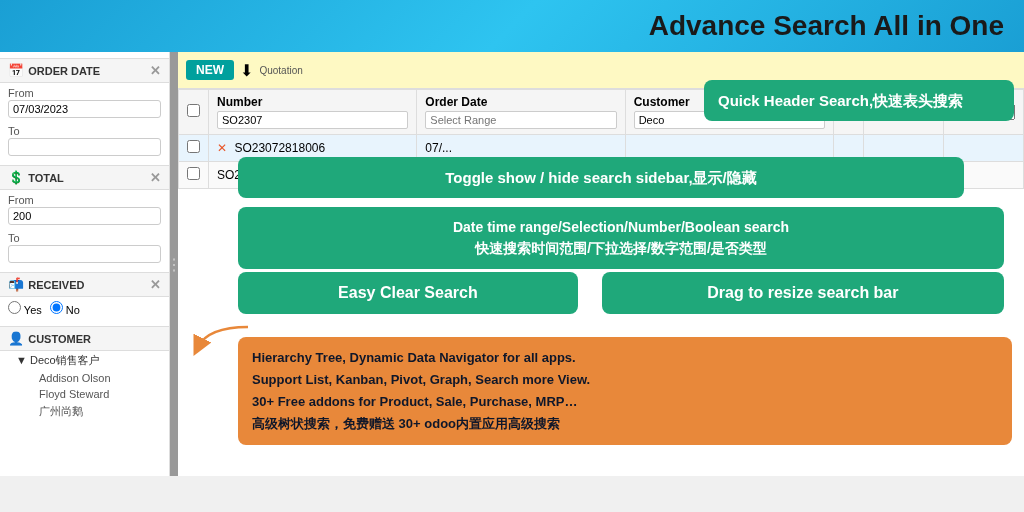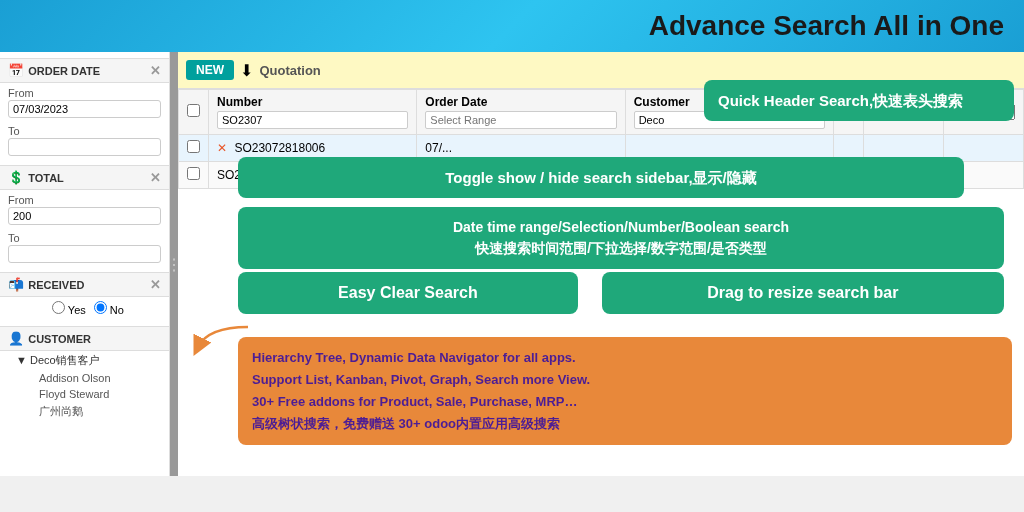--- a/index.html
+++ b/index.html
@@ -75,21 +75,20 @@
       width: 100%;
       border: 1px solid #ccc;
       border-radius: 3px;
       padding: 2px 4px;
       font-size: 11px;
     }
     .sidebar-radio-group {
       padding: 4px 8px;
       display: flex;
       gap: 8px;
-      margin-left: 44px;
     }
     .sidebar-radio-group label {
       font-size: 11px;
     }
     .sidebar-tree-item {
       padding: 2px 8px 2px 16px;
       font-size: 11px;
       color: #333;
     }
     .sidebar-tree-item.child {
@@ -120,23 +119,22 @@
       background: #00a09d;
       color: #fff;
       border: none;
       padding: 3px 10px;
       font-size: 12px;
       font-weight: bold;
       border-radius: 3px;
       cursor: pointer;
     }
     .breadcrumb-text {
-      font-size: 13px;
+      font-size: 10px;
       color: #555;
-      font-weight: bold;
     }
 
     
     .data-table {
       width: 100%;
       border-collapse: collapse;
       font-size: 12px;
     }
     .data-table th {
       background: #f5f5f5;
@@ -370,21 +368,21 @@
 
       <div style="position:absolute; top: 220px; left: 60px; right: 20px; display:flex; gap: 24px;">
         <div class="callout callout-green" style="position:relative; top:0; left:0; right:0; flex:1; font-size: 16px; text-align: center;">
           <span>Easy Clear Search</span>
         </div>
         <div class="callout callout-green" style="position:relative; top:0; left:0; right:0; flex:1.2; font-size: 16px; text-align: center;">
           <span>Drag to resize search bar</span>
         </div>
       </div>
 
-      <div class="callout callout-orange" style="top: 285px; left: 60px; right: 12px; font-size: 13px; line-height: 1.7; color: #4c1d95;">
+      <div class="callout callout-orange" style="top: 285px; left: 60px; right: 12px; font-size: 13px; line-height: 1.7; color: #0f172a;">
         <div>
           <strong>Hierarchy</strong> Tree, <strong>Dynamic</strong> Data Navigator for all apps.
         </div>
         <div>
           Support <strong>List</strong>, <strong>Kanban</strong>, <strong>Pivot</strong>, <strong>Graph</strong>, <strong>Search more</strong> View.
         </div>
         <div>
           <strong>30+ Free</strong> addons for Product, Sale, Purchase, MRP…
         </div>
         <div>

